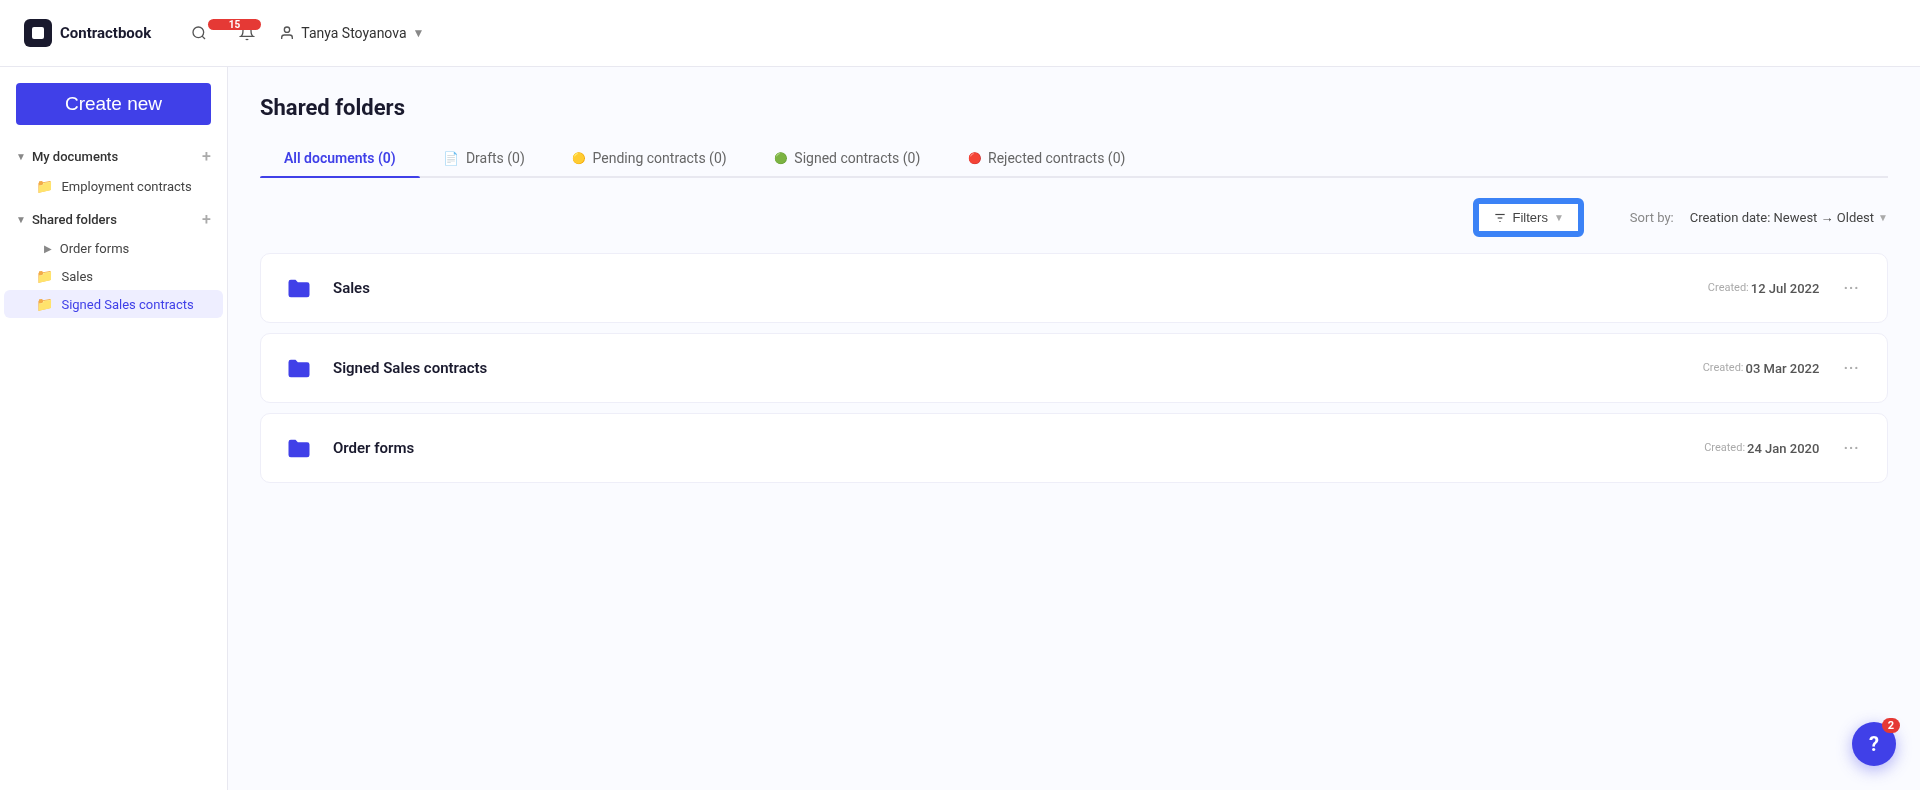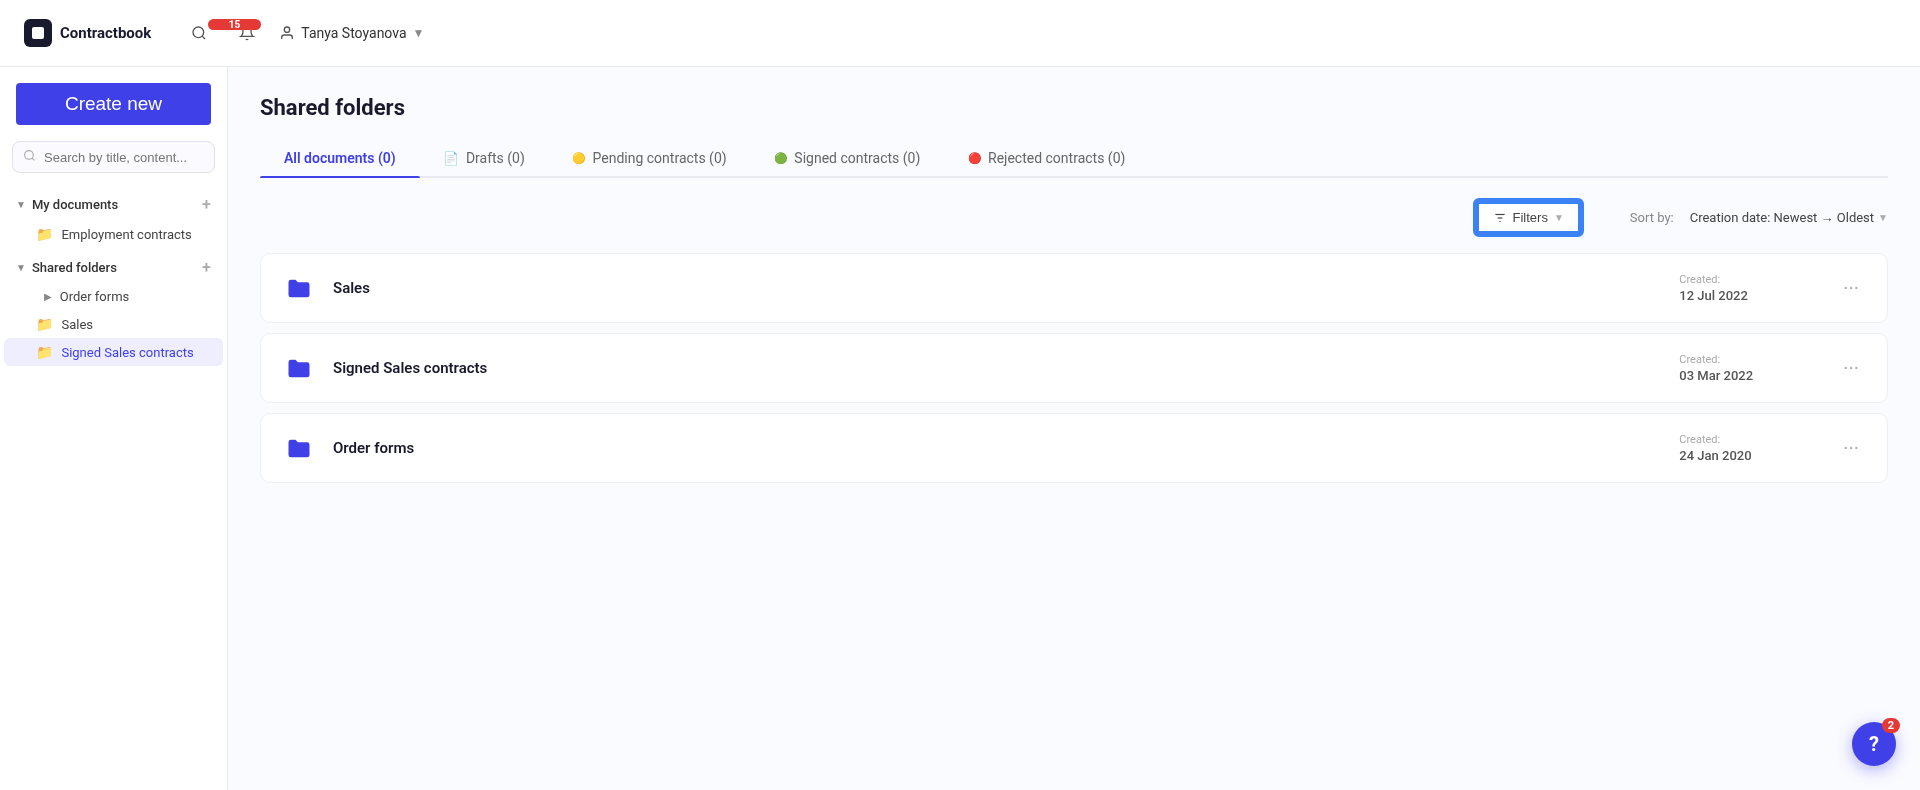--- a/index.html
+++ b/index.html
@@ -97,21 +97,21 @@
     .sort-value { font-size: 13px; color: #444; cursor: pointer; display: flex; align-items: center; gap: 4px; }
 
     
     .folder-row {
       display: flex; align-items: center; gap: 16px; padding: 16px 20px;
       background: #fff; border: 1px solid #eeeef8; border-radius: 10px; margin-bottom: 10px;
       cursor: pointer;
     }
     .folder-row-icon { width: 36px; height: 36px; display: flex; align-items: center; justify-content: center; font-size: 22px; flex-shrink: 0; }
     .folder-row-name { font-size: 15px; font-weight: 600; color: #1a1a2e; flex: 1; }
-    .folder-row-meta { display: flex; flex-direction: column; gap: 2px; align-items: flex-start; min-width: 140px; }
+    .folder-row-meta { display: flex; flex-direction: row; gap: 2px; align-items: flex-start; min-width: 140px; justify-content: flex-end; }
     .folder-row-meta-label { font-size: 11px; color: #aaa; }
     .folder-row-meta-value { font-size: 13px; color: #555; font-weight: 500; }
     .folder-row-more { color: #aaa; font-size: 20px; cursor: pointer; padding: 4px 8px; border-radius: 4px; }
 
     
     .help-btn {
       position: fixed; bottom: 56px; right: 24px;
       width: 44px; height: 44px; border-radius: 50%;
       background: #4040e8; color: #fff; font-size: 20px; font-weight: 700;
       display: flex; align-items: center; justify-content: center;
@@ -165,29 +165,20 @@
       <span class="nav-user-chevron">▼</span>
     </div>
   </div>
 </nav>
 
 <div class="layout">
 
   <aside class="sidebar">
     <button class="create-btn">Create new</button>
 
-    <div class="search-box">
-      <span class="search-icon-sm">
-        <svg width="13" height="13" fill="none" stroke="#aaa" stroke-width="2" viewBox="0 0 24 24">
-          <circle cx="11" cy="11" r="8"></circle>
-            <line x1="21" y1="21" x2="16.65" y2="16.65"></line>
-        </svg>
-      </span>
-      <input type="text" placeholder="Search by title, content..." style="">
-    </div>
 
     <div class="sidebar-section">
       <div class="sidebar-section-header">
         <span class="sidebar-chevron">▼</span>
         <span>My documents</span>
         <span class="sidebar-add">+</span>
       </div>
       <div class="sidebar-item">
         <span class="folder-icon folder-icon-gray">📁</span>
         <span>Employment contracts</span>

